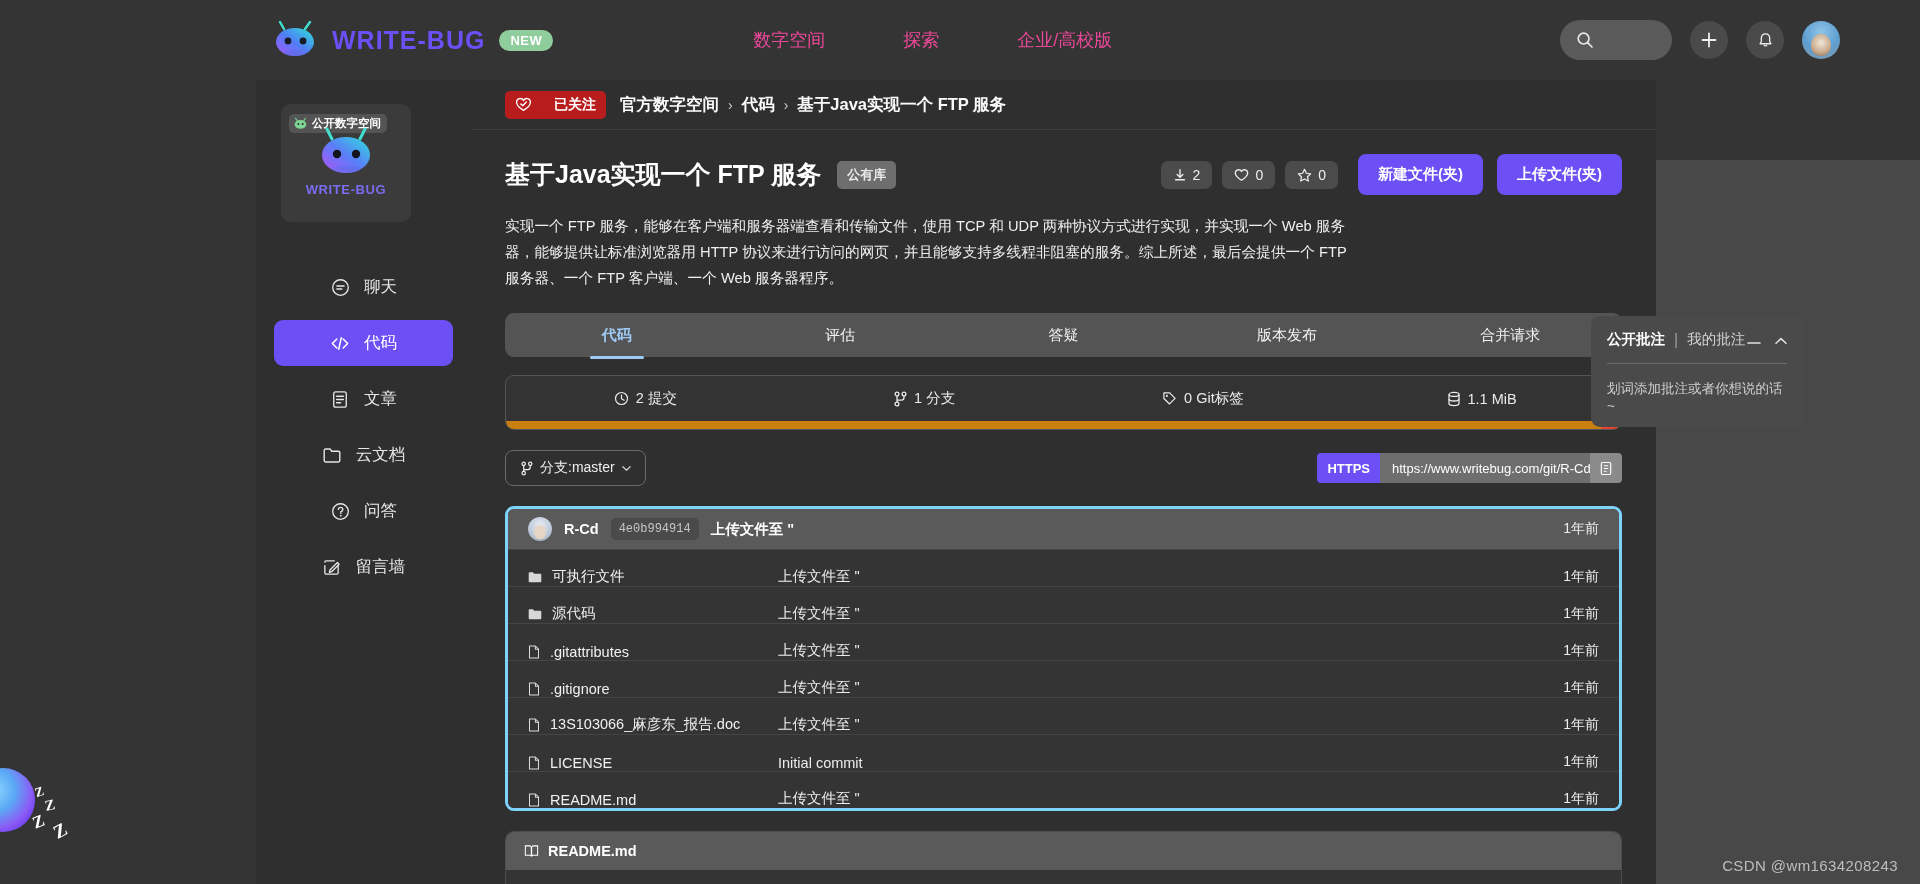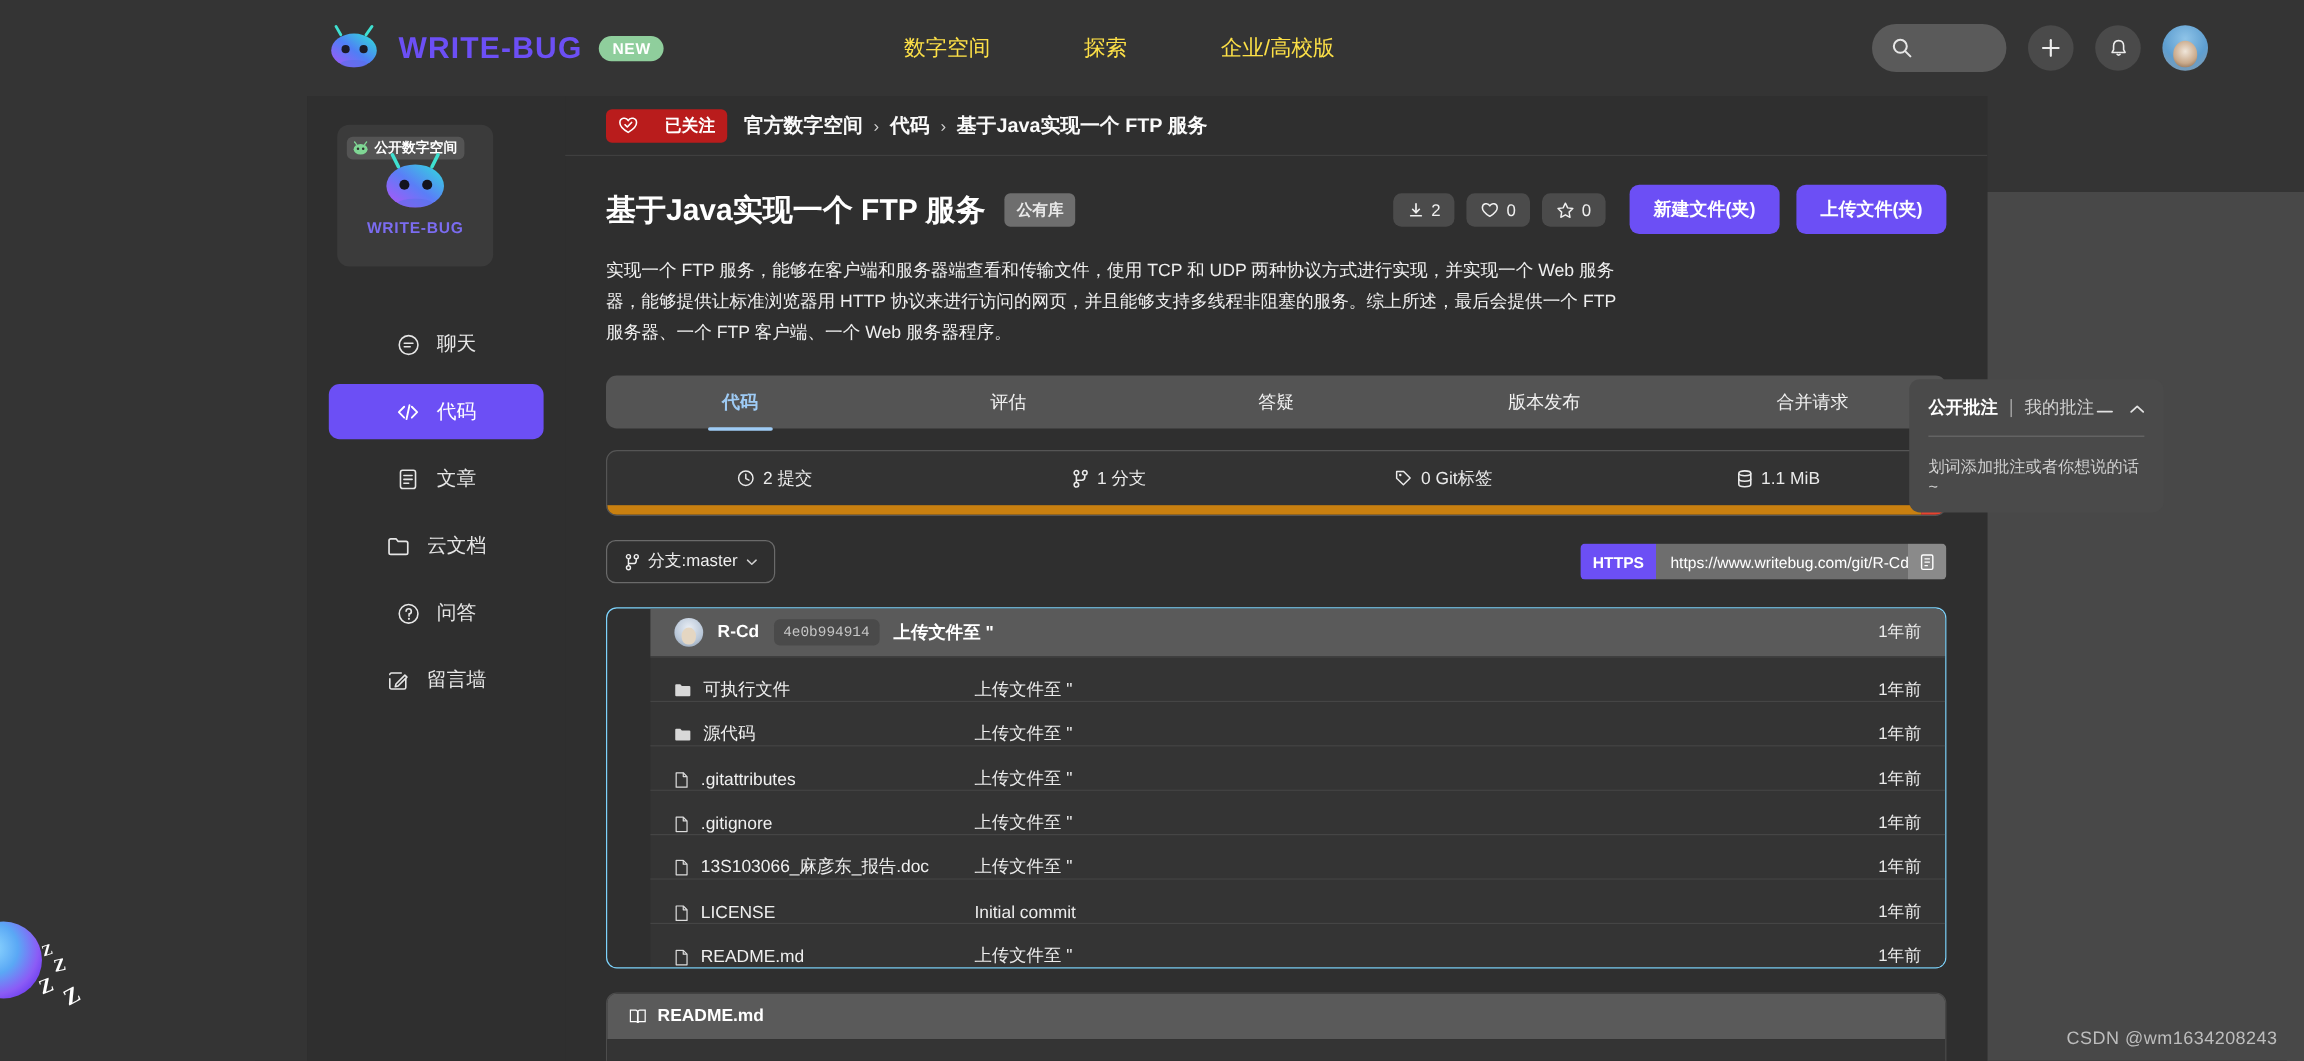--- a/index.html
+++ b/index.html
@@ -22,21 +22,21 @@
   .brand-name {
     font-size: 25px; font-weight: bold; letter-spacing: 1px;
     color: #6c4ff5;
   }
   .badge-new {
     background: #8fce9c; color: #ffffff; font-size: 13px; font-weight: bold;
     border-radius: 11px; padding: 3px 11px; letter-spacing: .5px;
   }
   .topnav { display: flex; align-items: center; gap: 78px; margin-left: 200px; }
   .topnav-item {
-    color: #fde047; font-size: 18px; cursor: pointer; white-space: nowrap;
+    color: #ec4899; font-size: 18px; cursor: pointer; white-space: nowrap;
   }
   .top-right {
     position: absolute; right: 80px; top: 0; height: 80px;
     display: flex; align-items: center; gap: 18px;
   }
   .search-pill {
     width: 112px; height: 40px; border-radius: 20px; background: #5a5a5a;
     display: flex; align-items: center; padding-left: 16px;
   }
   .circ-btn {
@@ -179,21 +179,21 @@
     background: #6e6e6e; color: #fff; font-size: 13px;
     display: flex; align-items: center; padding: 0 12px; width: 210px;
     overflow: hidden; white-space: nowrap;
   }
   .clone-copy {
     background: #8a8a8a; width: 32px; display: flex; align-items: center; justify-content: center;
     color: #fff; cursor: pointer;
   }
 
   .filetable {
-    margin-top: 20px; border: 1px solid #7dd3fc; border-radius: 9px; overflow: hidden; padding-left: 36px;
+    margin-top: 20px; border: 3px solid #7dd3fc; border-radius: 9px; overflow: hidden;
   }
   .commit-head {
     height: 40px; background: #5a5a5a; display: flex; align-items: center;
     padding: 0 20px; gap: 12px;
   }
   .mini-avatar {
     width: 24px; height: 24px; border-radius: 50%;
     background: radial-gradient(circle at 50% 35%, #e9eef5 0%, #b9c7d8 60%, #8a98a8 100%);
     position: relative; overflow: hidden;
   }

